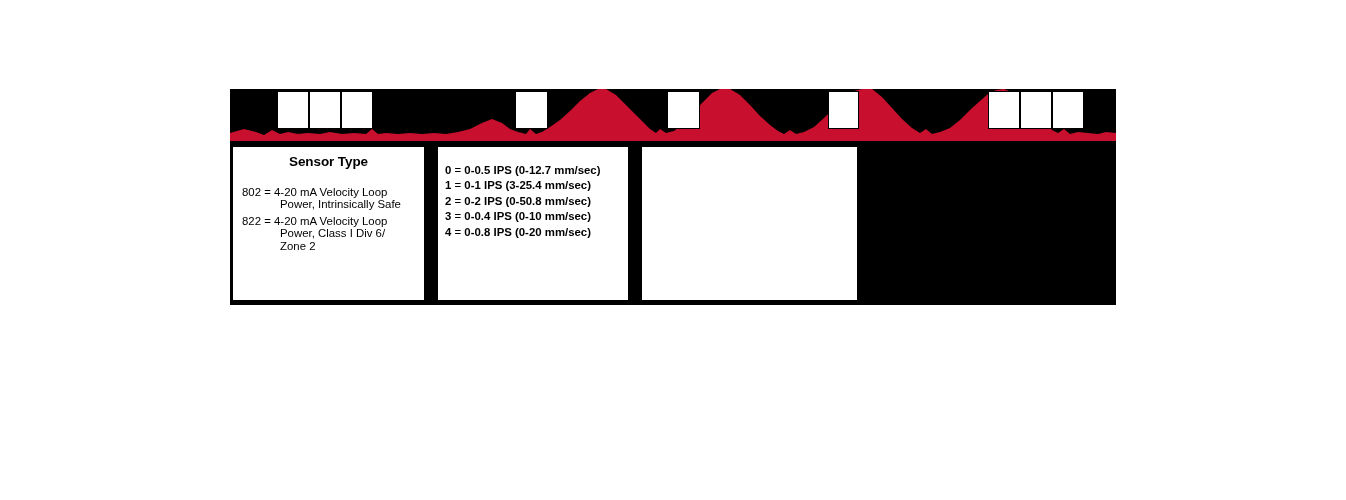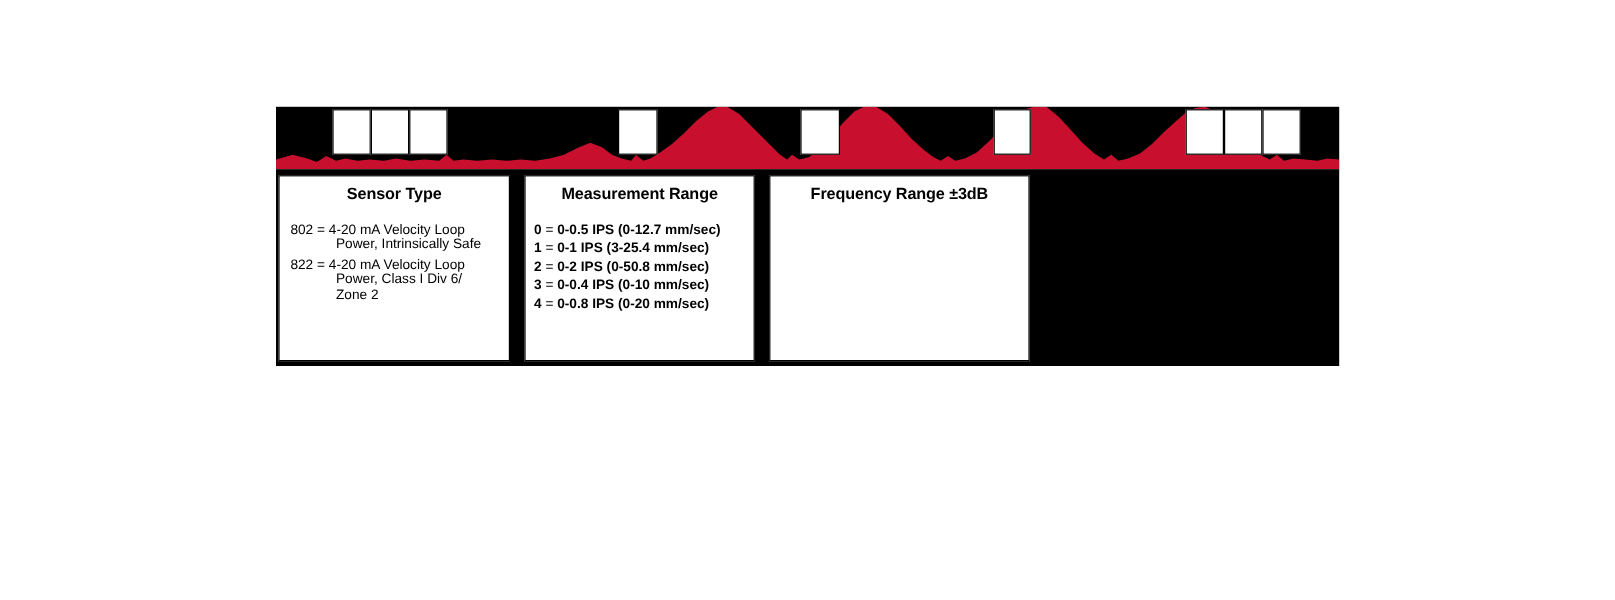--- a/index.html
+++ b/index.html
@@ -178,21 +178,20 @@
             <span class="eq">=</span>
             <span class="desc">4-20 mA Velocity Loop</span>
           </span>
           <span class="cont indent-sensor">Power, Class I Div 6/</span>
           <span class="cont indent-sensor">Zone 2</span>
         </div>
       </div>
     </div>
 
     <div class="col col-measurement">
-      <div class="col-title">Measurement Range</div>
       <div class="col-body">
         <div class="entry">
           <span class="code">0</span>
           <span class="eq">=</span>
           <span class="desc">0-0.5 IPS (0-12.7 mm/sec)</span>
         </div>
         <div class="entry">
           <span class="code">1</span>
           <span class="eq">=</span>
           <span class="desc">0-1 IPS (3-25.4 mm/sec)</span>
@@ -210,18 +209,17 @@
         <div class="entry">
           <span class="code">4</span>
           <span class="eq">=</span>
           <span class="desc">0-0.8 IPS (0-20 mm/sec)</span>
         </div>
       </div>
     </div>
 
 
     <div class="col col-frequency">
-      <div class="col-title">Frequency Range ±3dB</div>
     </div>
 
 
   </div>
 </div>
 
 </body></html>

